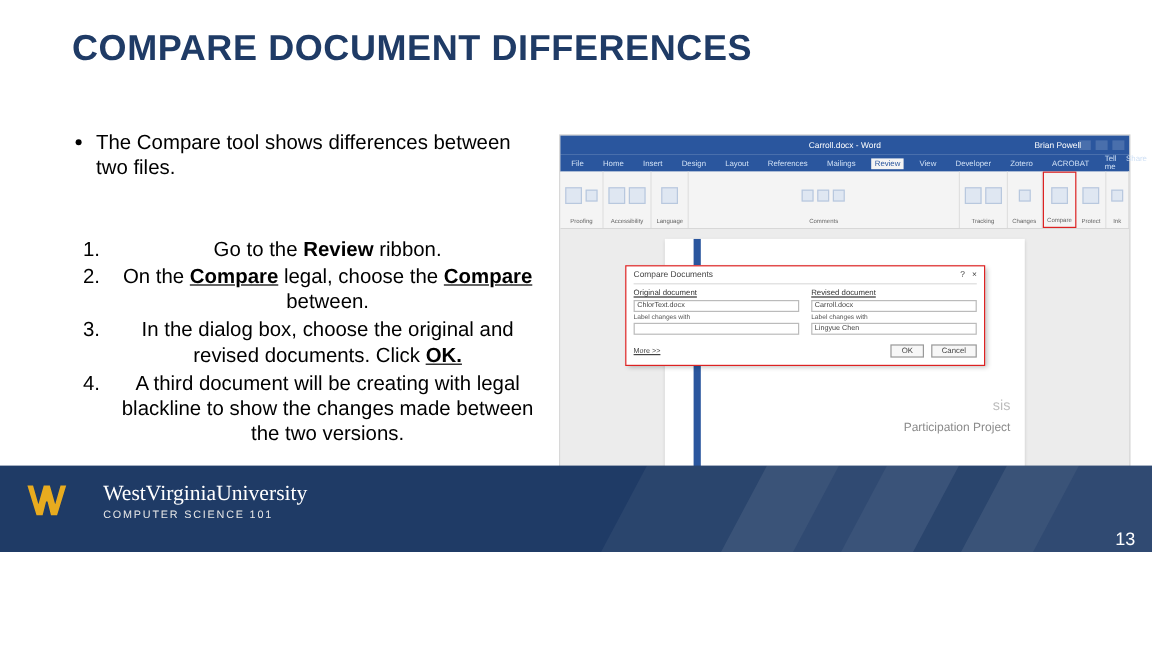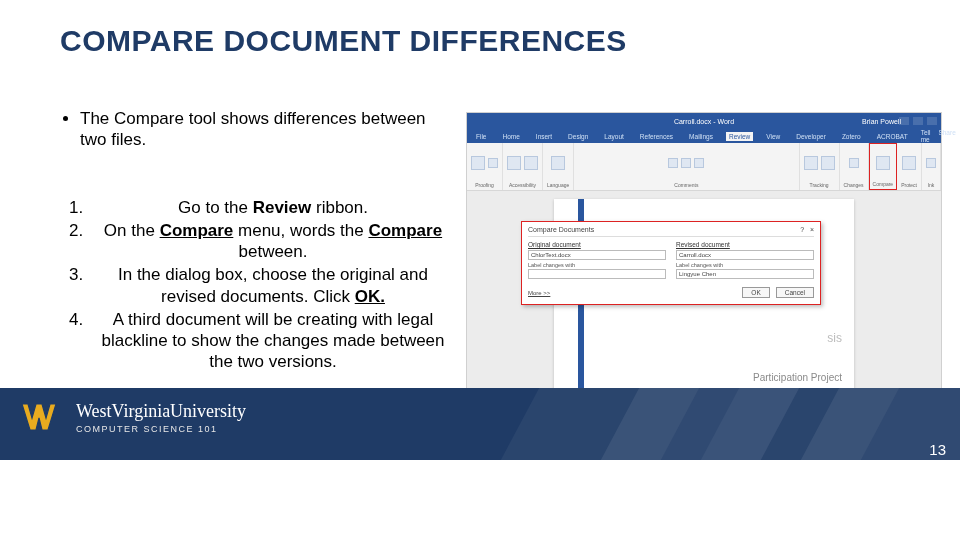--- a/index.html
+++ b/index.html
@@ -30,42 +30,42 @@
   .rgroup { border-right:1px solid #e0e0e0; padding:2px 4px; display:flex; flex-direction:column; align-items:center; justify-content:flex-end; font-size:5.5px; color:#666; }
   .rgroup .icons { display:flex; gap:3px; flex:1; align-items:center; }
   .ico { width:14px; height:14px; background:#dfe7f2; border:1px solid #b8c8de; }
   .ico.sm { width:10px; height:10px; }
   .rgroup .lbl { font-size:5px; margin-top:1px; }
   .rg-compare { border:1.5px solid #d22; padding:2px 3px; }
   .page-area { position:relative; height: calc(100% - 16px - 14px - 48px - 14px); background:#ececec; display:flex; justify-content:center; padding-top:8px; }
   .paper { width: 300px; height: 210px; background:#fff; box-shadow:0 1px 3px rgba(0,0,0,0.2); position:relative; padding:30px 14px; overflow:hidden; }
   .paper .bluebar { position:absolute; left:24px; top:0; width:6px; height:100%; background:#2a569e; }
   .paper .bigtxt { position:absolute; right:12px; top:132px; font-size:12px; color:#bcbcbc; }
-  .paper .subtxt { position:absolute; right:12px; top:173px; font-size:10px; color:#8a8a8a; }
+  .paper .subtxt { position:absolute; right:12px; top:152px; font-size:10px; color:#8a8a8a; }
   .dialog { position:absolute; left:54px; top:30px; width:300px; border:1.5px solid #d22; background:#fff; box-shadow:2px 2px 4px rgba(0,0,0,0.25); padding:4px 6px 6px 6px; }
   .dialog .dtitle { font-size:7px; padding-bottom:3px; border-bottom:1px solid #ddd; display:flex; justify-content:space-between; }
   .dialog .row { display:flex; gap:10px; margin-top:4px; }
   .dialog .col { flex:1; }
   .dialog .hdr { font-size:6.5px; color:#333; text-decoration:underline; margin-bottom:2px; }
   .dialog .field { border:1px solid #bbb; height:10px; font-size:6px; padding:0 2px; display:flex; align-items:center; margin-bottom:2px; }
   .dialog .sublbl { font-size:5.5px; color:#555; margin-bottom:1px; }
   .dialog .btnrow { display:flex; gap:6px; margin-top:6px; align-items:center; }
   .dialog .more { font-size:6px; text-decoration:underline; }
   .dialog .btn { border:1px solid #999; padding:1px 8px; font-size:6.5px; background:#f7f7f7; }
   .status { height:14px; background:#2a569e; color:#cfe0f5; font-size:6px; display:flex; align-items:center; padding:0 6px; justify-content:space-between; }
 
   
   .footer { position:absolute; left:0; bottom:0; width:960px; height:72px; background:#1f3b66; overflow:hidden; }
   .chevrons { position:absolute; inset:0; }
   .chev { position:absolute; top:-12px; width:160px; height:96px; transform: skewX(-28deg); background:rgba(255,255,255,0.05); }
   .chev.c1 { left:520px; }
   .chev.c2 { left:620px; background:rgba(255,255,255,0.08); }
   .chev.c3 { left:720px; background:rgba(255,255,255,0.05); }
   .chev.c4 { left:820px; background:rgba(255,255,255,0.08); }
-  .wvu { position:absolute; left:20px; top:12px; display:flex; align-items:center; gap:14px; color:#fff; }
+  .wvu { position:absolute; left:20px; top:12px; display:flex; align-items:center; gap:24px; color:#fff; }
   .wvu-logo { width:42px; height:34px; position:relative; }
   .wvu-logo svg { width:42px; height:34px; }
   .wvu-text .l1 { font-family: Georgia, 'Times New Roman', serif; font-size:18px; }
   .wvu-text .l2 { font-size:9px; letter-spacing:1.5px; margin-top:2px; color:#e7e7e7; }
   
   .pagenum2 { position:absolute; right:14px; bottom:2px; font-size:15px; color:#222; }
 </style>
 </head>
 <body>
 <div class="slide">
@@ -74,21 +74,21 @@
 
   <div class="left-col">
     <ul class="bullet">
       <li>The Compare tool shows differences between two files.</li>
     </ul>
     <ol class="steps">
       <li>
         <span>Go to the </span><span class="b">Review</span><span> ribbon.</span>
       </li>
       <li>
-        <span>On the </span><span class="b u">Compare</span><span> menu, words the </span><span class="b u">Compare</span><span> between.</span>
+        <span>On the </span><span class="b u">Compare</span><span> legal, choose the </span><span class="b u">Compare</span><span> between.</span>
       </li>
       <li>
         <span>In the dialog box, choose the original and revised documents. Click </span><span class="b u">OK.</span><span></span>
       </li>
       <li>
         <span>A third document will be creating with legal blackline to show the changes made between the two versions.</span>
       </li>
     </ol>
   </div>
 

